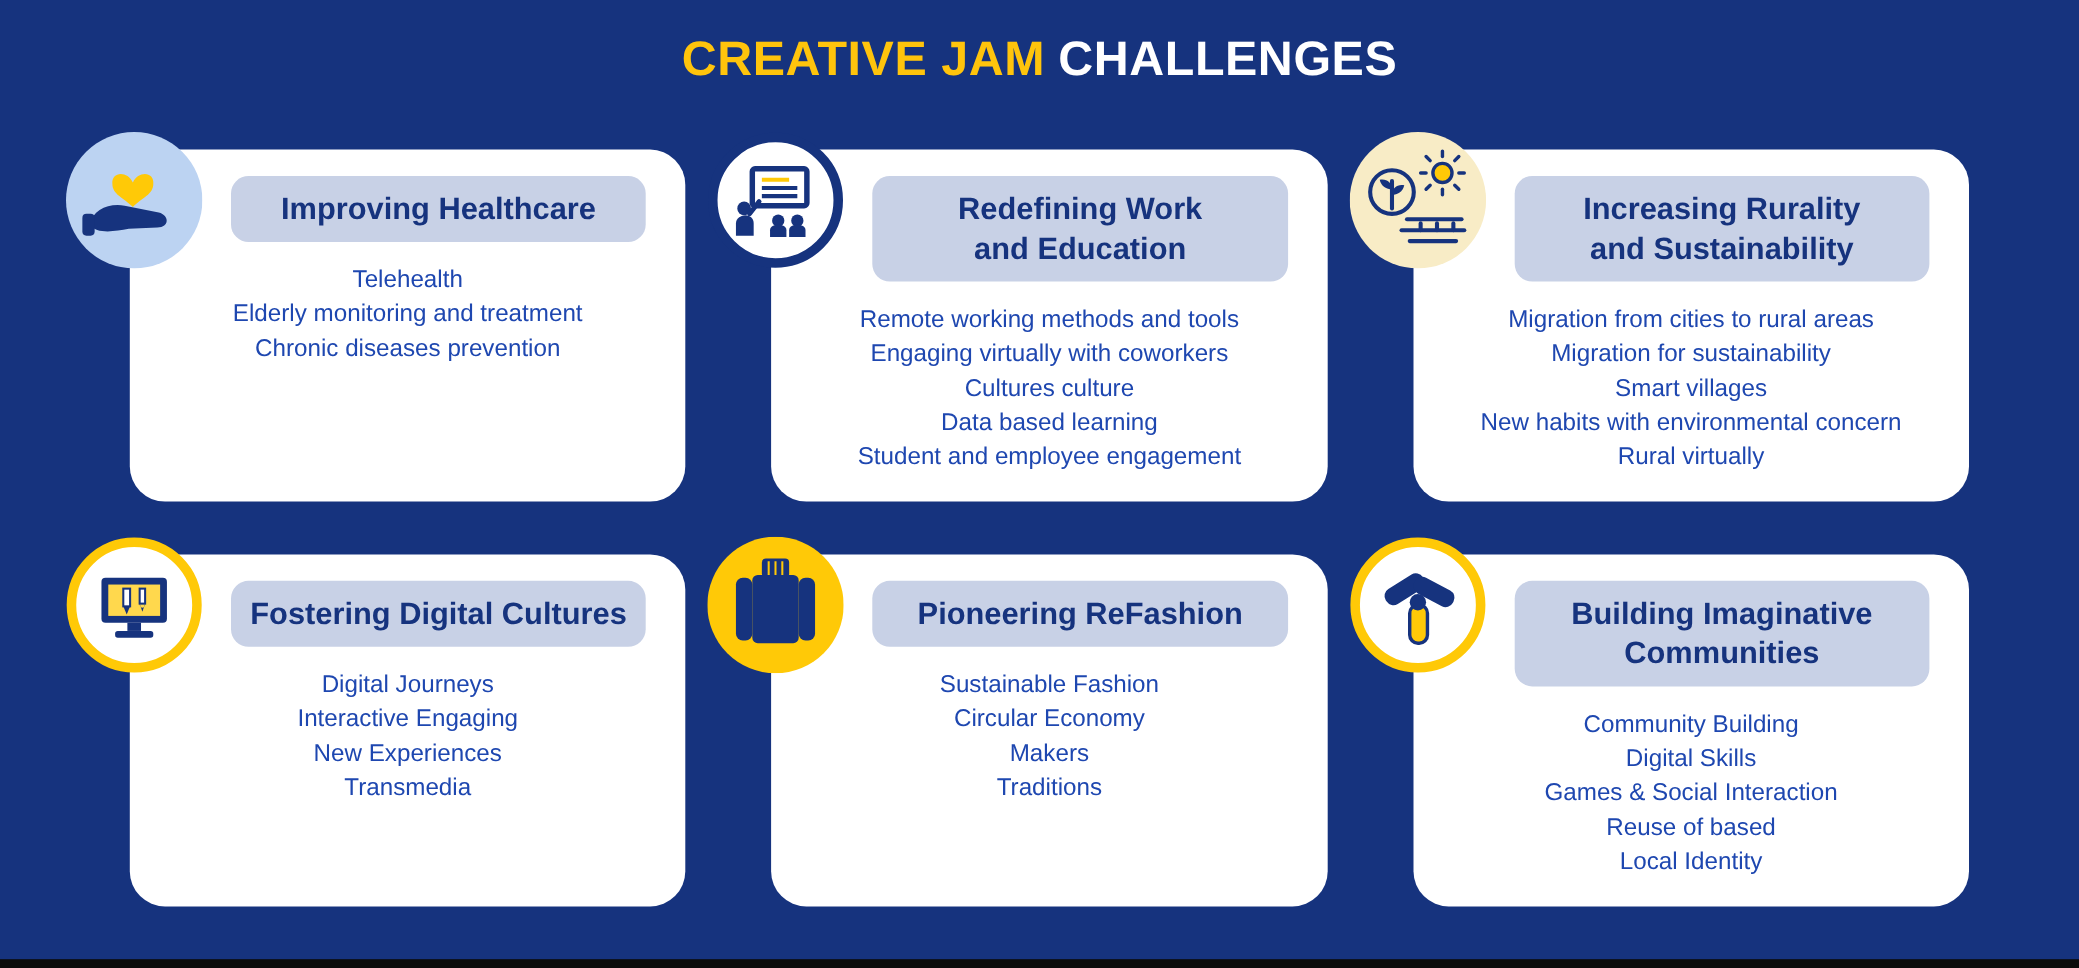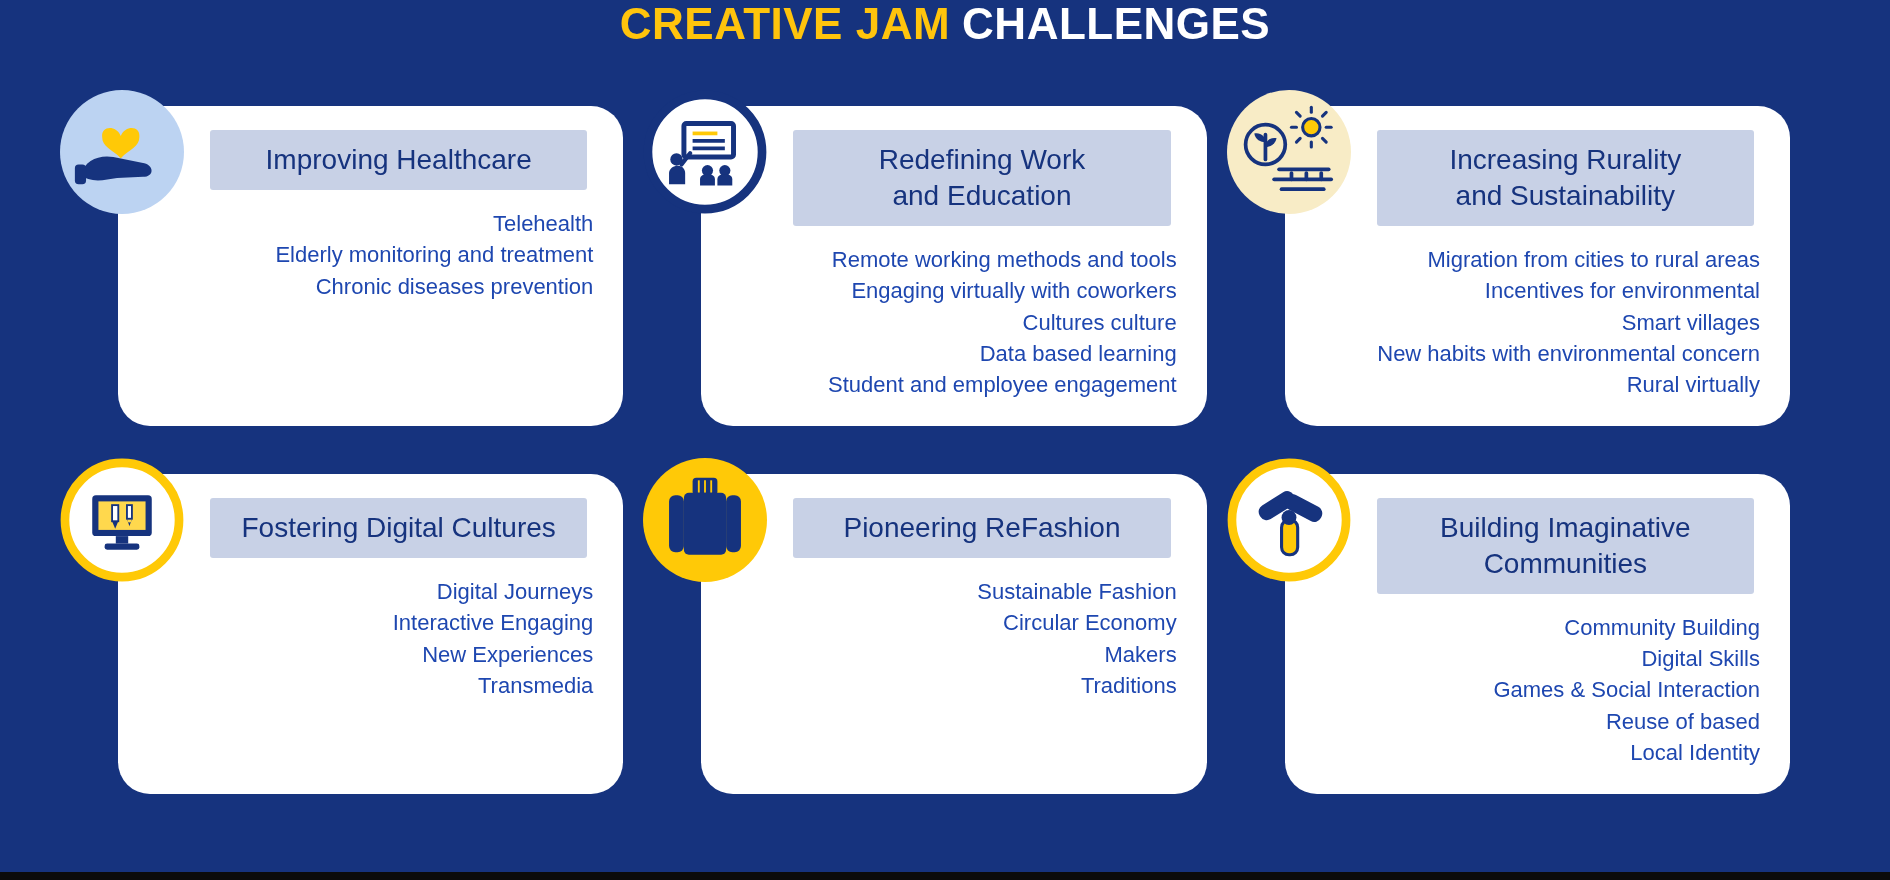--- a/index.html
+++ b/index.html
@@ -3,20 +3,21 @@
 <meta charset="utf-8">
 <style>
   html,body{margin:0;padding:0;}
   body{
     width:1890px;height:880px;position:relative;overflow:hidden;
     background:#16337E;
     font-family:"Liberation Sans", sans-serif;
   }
   .page-title{
     text-align:center;
+    padding-top:30px;
     font-size:44px;
     font-weight:bold;
     letter-spacing:.5px;
     line-height:1.1;
   }
   .page-title .hl{color:#FFC40C;}
   .page-title .rest{color:#FFFFFF;margin-left:12px;}
 
   .grid{
     display:grid;
@@ -34,38 +35,38 @@
     box-sizing:border-box;
   }
   .icon{
     position:absolute;
     width:124px;height:124px;
     left:-58px;top:-16px;
   }
   .icon svg{width:100%;height:100%;display:block;}
   .pill{
     background:#C8D1E6;
-    border-radius:3px;
+    border-radius:16px;
     margin:24px 6px 0 62px;
     padding:12px 14px;
     text-align:center;
     color:#16337E;
-    font-weight:normal;
+    font-weight:bold;
     font-size:28px;
     line-height:1.28;
     white-space:pre-line;
   }
   .items{
     margin-top:18px;
     text-align:center;
     color:#1E47B0;
     font-size:22px;
     line-height:1.42;
   }
-  .item{display:block;text-align:right;}
+  .item{display:block;}
   .bottom-bar{
     position:absolute;left:0;right:0;bottom:0;height:8px;
     background:#0B0B0B;
   }
 </style>
 </head>
 <body>
 
 <div class="page-title">
   <span class="hl">CREATIVE JAM</span><span class="rest">CHALLENGES</span>
@@ -144,21 +145,21 @@
           <line x1="52" y1="72" x2="52" y2="67"></line>
           <line x1="64" y1="72" x2="64" y2="67"></line>
           <line x1="76" y1="72" x2="76" y2="67"></line>
         </g>
       </svg>
     </span>
     <div class="pill">Increasing Rurality
 and Sustainability</div>
     <div class="items">
         <span class="item">Migration from cities to rural areas</span>
-        <span class="item">Incentives for environmental</span>
+        <span class="item">Migration for sustainability</span>
         <span class="item">Smart villages</span>
         <span class="item">New habits with environmental concern</span>
         <span class="item">Rural virtually</span>
       </div>
   </div>
 
   <div class="card">
     <span class="icon">
       <svg viewBox="0 0 100 100">
         <circle cx="50" cy="50" r="46" fill="#FFFFFF" stroke="#FFC907" stroke-width="7"></circle>

